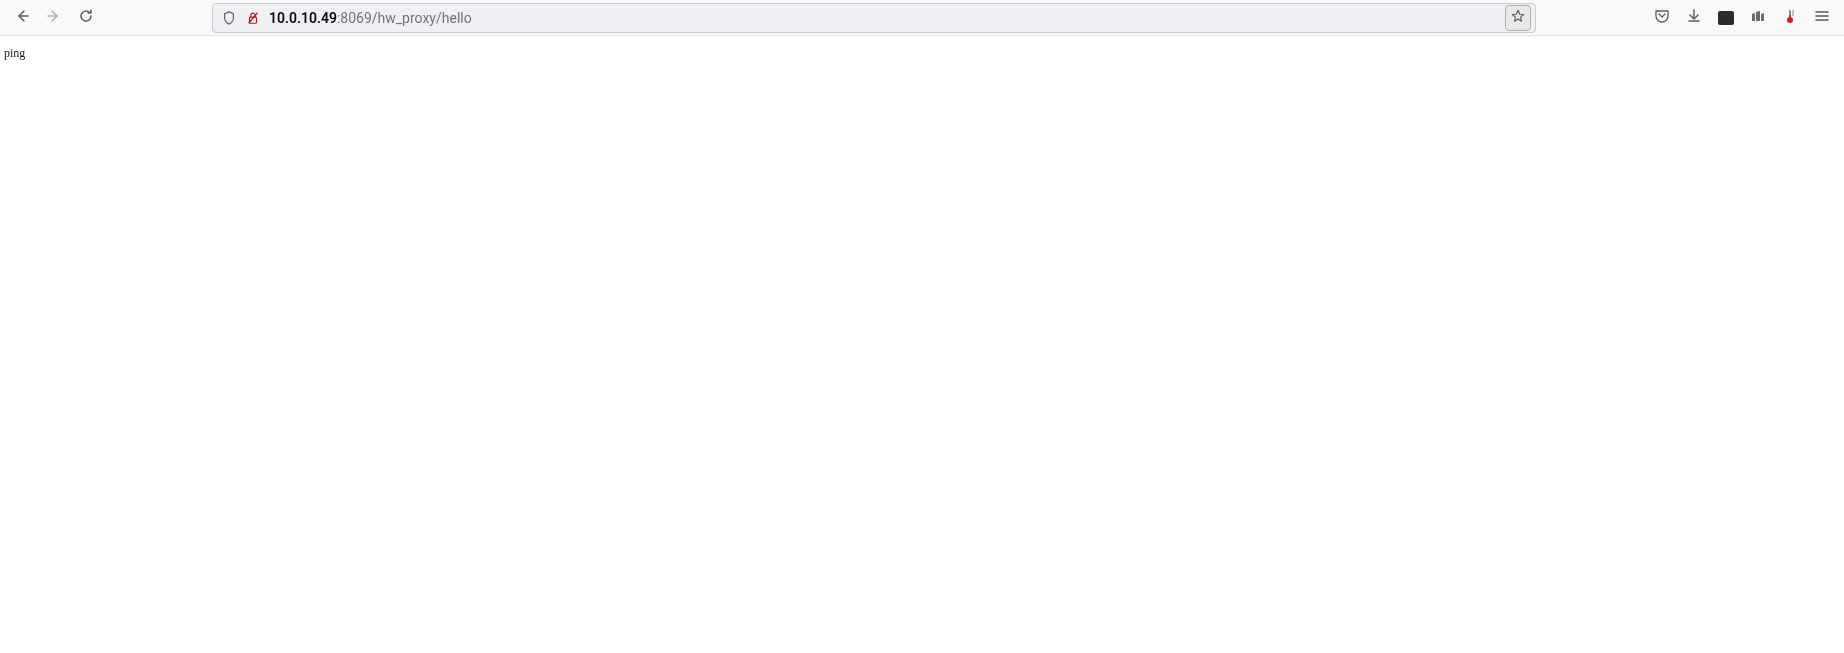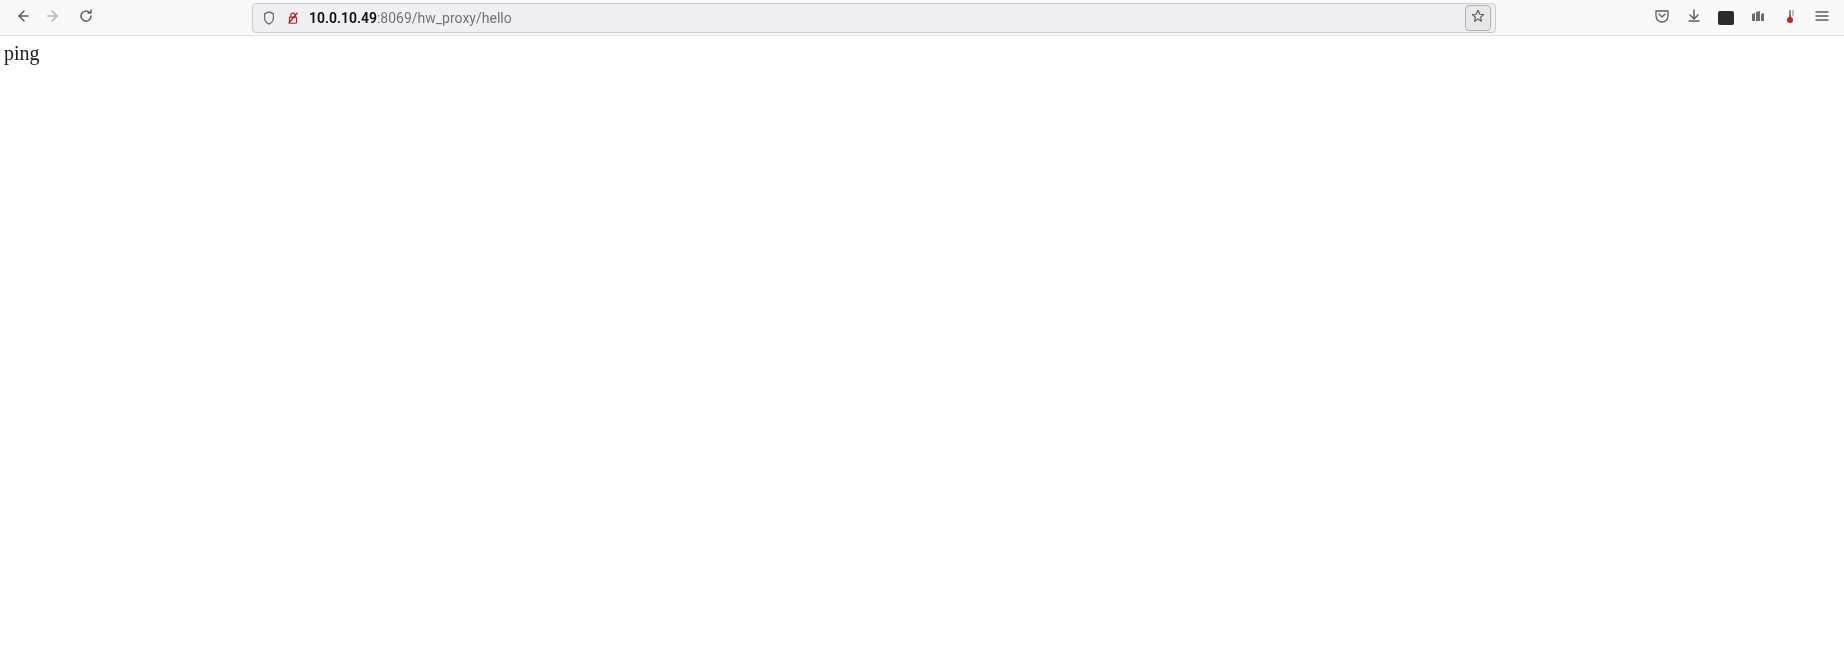--- a/index.html
+++ b/index.html
@@ -14,21 +14,20 @@
       height: 653px;
       overflow: hidden;
     }
     .browser-toolbar {
       height: 36px;
       background: #f9f9fa;
       border-bottom: 1px solid #e0e0e0;
       display: flex;
       align-items: center;
       padding: 0 8px;
-      gap: 40px;
     }
     .nav-buttons {
       display: flex;
       align-items: center;
       gap: 4px;
       margin-right: 12px;
     }
     .nav-btn {
       width: 28px;
       height: 28px;
@@ -115,21 +114,21 @@
       color: #5b5b66;
       cursor: pointer;
       border-radius: 4px;
     }
     .content-area {
       padding: 6px 4px;
       background: #ffffff;
     }
     .page-text {
       font-family: Georgia, 'Times New Roman', serif;
-      font-size: 20px;
+      font-size: 12px;
       color: #1a1a1a;
     }
     .ext-dark {
       background: #2b2b2b;
       border-radius: 2px;
       width: 16px;
       height: 14px;
     }
     .ext-library {
       color: #6b6b6b;

